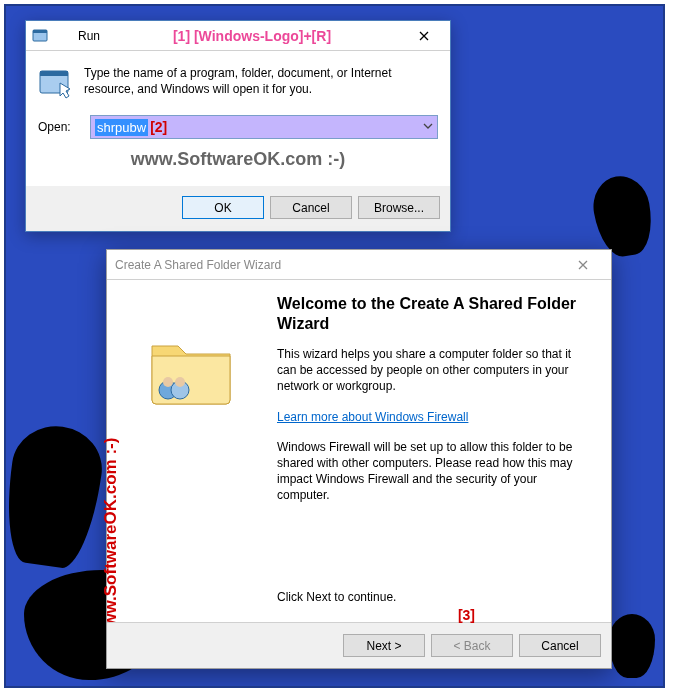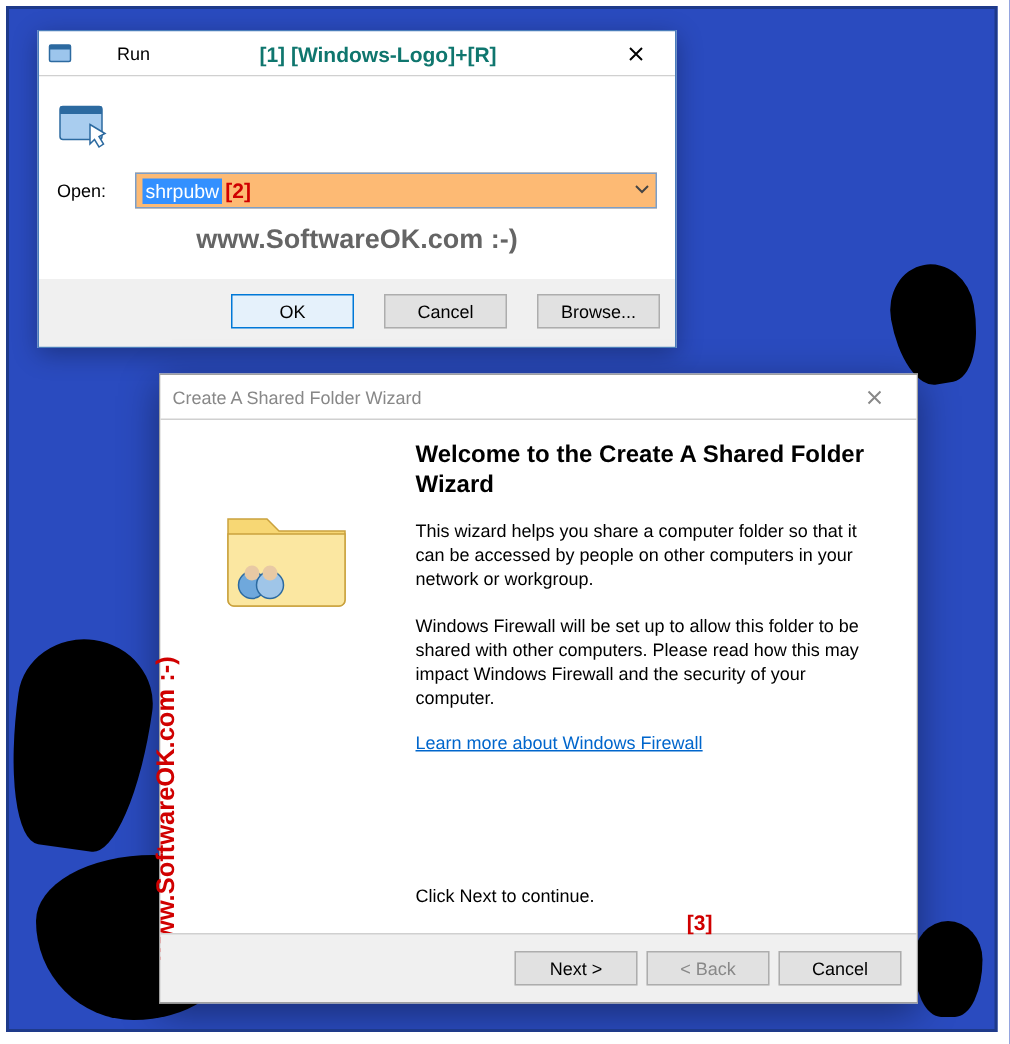--- a/index.html
+++ b/index.html
@@ -40,21 +40,21 @@
     }
     .run-icon {
       width: 16px; height: 16px;
       margin-right: 6px;
       display: inline-flex; align-items: center; justify-content: center;
     }
     .run-title { font-size: 12px; color: #000; }
     .annot-1 {
       flex: 1;
       text-align: center;
-      color: #0f766e;
+      color: #ec4899;
       font-weight: bold;
       font-size: 14px;
     }
     .run-close {
       width: 40px; height: 26px;
       display: flex; align-items: center; justify-content: center;
       font-size: 14px;
       color: #000;
     }
     .run-body {
@@ -86,21 +86,21 @@
       width: 42px;
       font-size: 12px;
     }
     .run-combo {
       flex: 1;
       height: 24px;
       border: 1px solid #7a9ec9;
       display: flex;
       align-items: center;
       padding: 0 4px;
-      background: #fdba74;
+      background: #c4b5fd;
       position: relative;
     }
     .run-combo-text {
       background: #3390ff;
       color: #fff;
       padding: 1px 2px;
       font-size: 13px;
     }
     .annot-2 {
       color: #d00000;
@@ -117,21 +117,21 @@
       font-size: 18px;
       color: #555;
       font-family: Arial, sans-serif;
       font-weight: bold;
       margin: 2px 0 8px;
       opacity: .9;
     }
     .run-buttons {
       display: flex;
       justify-content: flex-end;
-      gap: 20px;
+      gap: 6px;
       padding: 10px 10px 12px;
       background: #f0f0f0;
     }
     .btn {
       min-width: 82px;
       height: 23px;
       border: 1px solid #adadad;
       background: #e1e1e1;
       font-size: 12px;
       display: inline-flex;
@@ -270,20 +270,21 @@
     </div>
     <div class="run-body">
       <div class="run-row1">
         <div class="run-bigicon">
           <svg width="36" height="36" viewBox="0 0 36 36">
             <rect x="2" y="6" width="28" height="22" rx="2" fill="#a9cdef" stroke="#2c6aa0"></rect>
             <rect x="2" y="6" width="28" height="5" fill="#2c6aa0"></rect>
             <path d="M22 18 l10 6 l-4 2 l3 5 l-3 2 l-3-5 l-3 3 z" fill="#fff" stroke="#2c6aa0"></path>
           </svg>
         </div>
+        <div class="run-desc">Type the name of a program, folder, document, or Internet resource, and Windows will open it for you.</div>
       </div>
       <div class="run-row2">
         <div class="run-open-label">Open:</div>
         <div class="run-combo">
           <span class="run-combo-text">shrpubw</span>
           <span class="annot-2">[2]</span>
           <span class="run-combo-chev">
             <svg width="10" height="10" viewBox="0 0 10 10">
                 <path d="M1 3 L5 7 L9 3" fill="none" stroke="#444" stroke-width="1.3"></path>
               </svg>
@@ -316,22 +317,22 @@
           <path d="M8 26 h78 v44 a4 4 0 0 1 -4 4 H12 a4 4 0 0 1 -4 -4 z" fill="#fbe7a1" stroke="#caa23e"></path>
           <circle cx="24" cy="60" r="9" fill="#6fa8dc" stroke="#2c6aa0"></circle>
           <circle cx="36" cy="60" r="9" fill="#9fc5e8" stroke="#2c6aa0"></circle>
           <circle cx="24" cy="52" r="5" fill="#e8c9a4"></circle>
           <circle cx="36" cy="52" r="5" fill="#e8c9a4"></circle>
         </svg>
       </div>
       <div class="wiz-right">
         <div class="wiz-heading">Welcome to the Create A Shared Folder Wizard</div>
         <div class="wiz-para">This wizard helps you share a computer folder so that it can be accessed by people on other computers in your network or workgroup.</div>
+        <div class="wiz-para"><span class="wiz-link">Learn more about Windows Firewall</span></div>
         <div class="wiz-para">Windows Firewall will be set up to allow this folder to be shared with other computers. Please read how this may impact Windows Firewall and the security of your computer.</div>
-        <div class="wiz-para"><span class="wiz-link">Learn more about Windows Firewall</span></div>
         <div class="wiz-spacer"></div>
         <div class="wiz-continue">Click Next to continue.</div>
       </div>
     </div>
     <div class="wiz-footer">
       <span class="annot-3">[3]</span>
       <div class="btn">
           <span>Next &gt;</span>
         </div>
       <div class="btn disabled">

